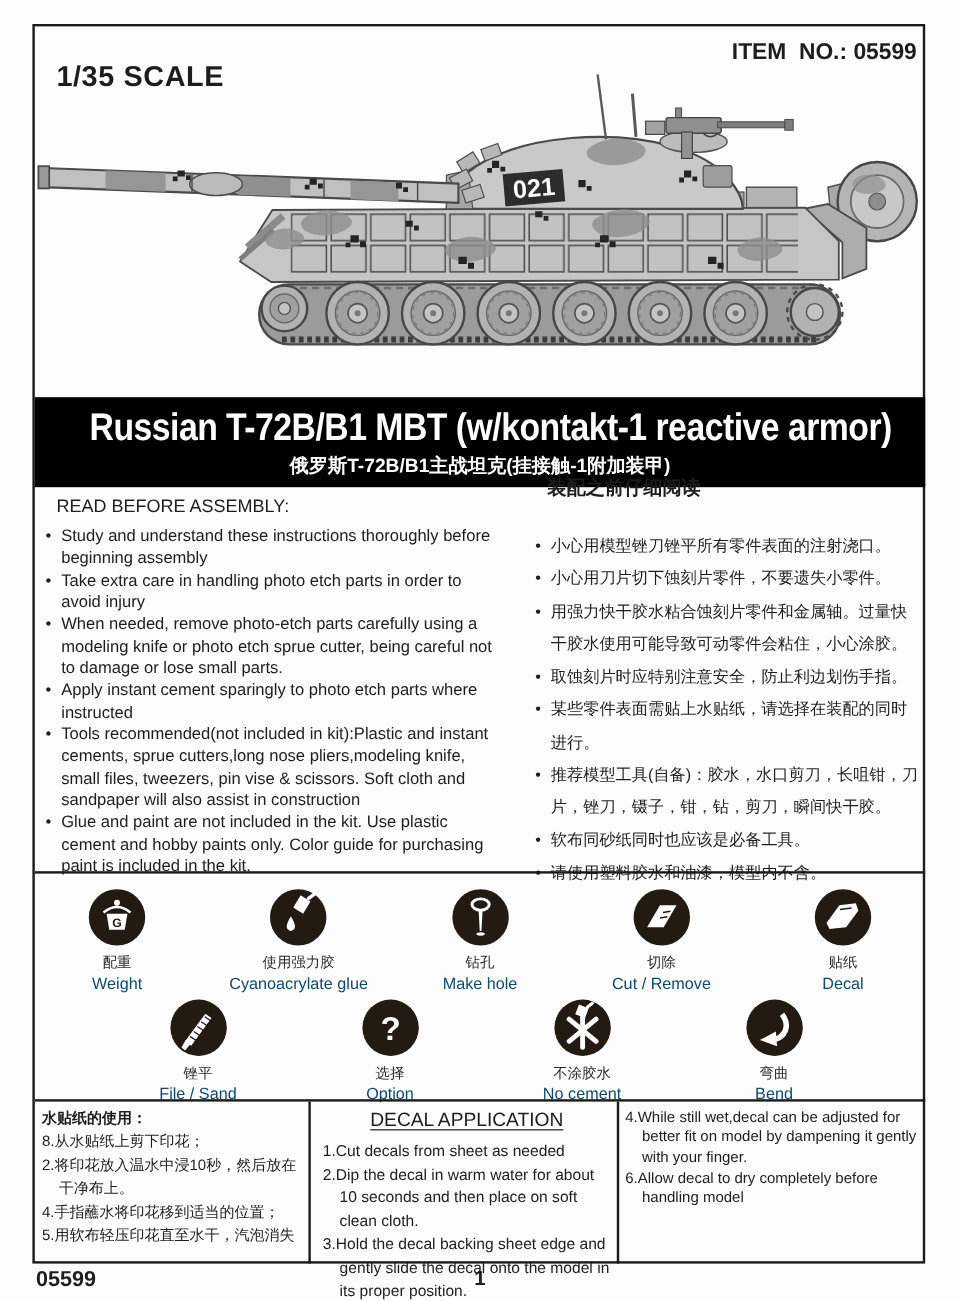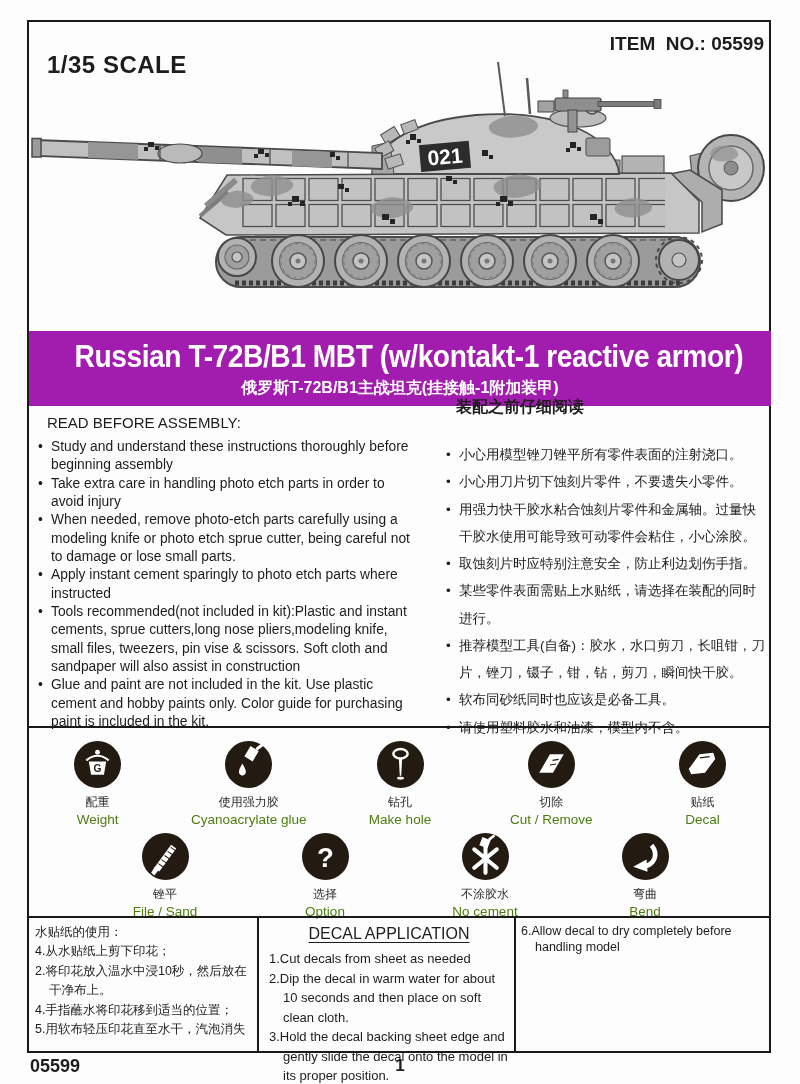--- a/index.html
+++ b/index.html
@@ -7,48 +7,48 @@
   body {
     width:800px; height:1084px; position:relative;
     background:#fdfdfd; color:#1d1d1d;
     font-family:"Liberation Sans", sans-serif;
     overflow:hidden;
   }
   .page-border { position:absolute; left:27px; top:20px; width:744px; height:1033px; border:2px solid #1a1a1a; }
   .scale-label { position:absolute; left:47px; top:19px; font-size:24px; font-weight:bold; letter-spacing:.5px;margin-top:32px; }
   .item-no { position:absolute; right:36px; top:33px; font-size:19px; font-weight:bold; white-space:pre; }
   .tank-wrap { position:absolute; left:30px; top:56px; width:740px; height:272px; }
-  .title-bar { position:absolute; left:29px; top:331px; width:742px; height:75px; background:#a21caf; color:#fff; text-align:center; overflow:hidden; }
+  .title-bar { position:absolute; left:29px; top:331px; width:742px; height:75px; background:#000000; color:#fff; text-align:center; overflow:hidden; }
   .title-en-row { margin-top:7px; }
   .title-en { display:inline-block; transform:scaleX(.88); transform-origin:center; font-size:32px; font-weight:bold; letter-spacing:-.5px; white-space:nowrap; }
   .title-zh { font-size:16px; font-weight:bold; margin-top:3px; }
   .rb-heading-en { position:absolute; left:47px; top:414px; font-size:15px; }
   .rb-heading-zh { position:absolute; left:456px; top:397px; font-size:16px; font-weight:bold; }
   ul.rb-list { list-style:none; margin:0; padding:0; }
   ul.rb-list > li { position:relative; padding-left:13px; }
   ul.rb-list > li::before { content:"\2022"; position:absolute; left:0; }
   .rb-list-en { position:absolute; left:38px; top:438px; width:382px; font-size:13.8px; line-height:1.33; }
   .rb-list-zh { position:absolute; left:446px; top:441px; width:322px; font-size:13.5px; line-height:2.02; }
   .rb-list-zh > li { padding-left:16px; }
   .divider-1 { position:absolute; left:29px; top:726px; width:742px; height:2px; background:#1a1a1a; }
   .icon-row { position:absolute; display:flex; }
   .icon-row-1 { left:22px; top:741px; width:756px; }
   .icon-row-2 { left:85px; top:833px; width:640px; }
   .icon-cell { flex:1; display:flex; flex-direction:column; align-items:center; }
   .icon-circle { width:47px; height:47px; border-radius:50%; background:#231a12; flex:none; }
   .icon-circle svg { display:block; width:47px; height:47px; }
   .icon-zh { font-size:12px; margin-top:6px; color:#2a2a2a; }
-  .icon-en { font-size:13.5px; margin-top:1px; color:#4d7c0f; }
+  .icon-en { font-size:13.5px; margin-top:1px; color:#0c4a6e; }
   .bottom-box { position:absolute; left:29px; top:916px; width:742px; height:137px; border-top:2px solid #1a1a1a; }
   .vdiv { position:absolute; top:0; width:2px; height:135px; background:#1a1a1a; }
   .vdiv1 { left:228px; } .vdiv2 { left:485px; }
   .db-col { position:absolute; }
   .db-col p { margin:0; padding-left:14px; text-indent:-14px; }
   .db-col1 { left:6px; top:5px; width:216px; font-size:12.5px; line-height:1.55; }
-  .db-col1 .zh-heading { padding-left:0; text-indent:0; }
+  .db-col1 .zh-heading { padding-left:0; text-indent:0;font-weight:bold; }
   .db-col2 { left:240px; top:2px; width:240px; font-size:13px; line-height:1.5; }
   .db-col2 .en-heading { text-align:center; font-size:16px; text-decoration:underline; text-underline-offset:3px; padding:0; text-indent:0; margin:2px 0 3px 0; }
   .db-col3 { left:492px; top:5px; width:248px; font-size:12.5px; line-height:1.3; }
   .db-col3 p { margin-bottom:2px; }
   .footer-code { position:absolute; left:30px; top:1056px; font-size:18px; font-weight:bold; }
   .footer-page { position:absolute; left:0; top:1056px; width:800px; text-align:center; font-size:17px; font-weight:bold; }
 </style>
 </head>
 <body>
 
@@ -337,32 +337,33 @@
     <div class="icon-en">Bend</div>
   </div>
 </div>
 
 <div class="bottom-box">
   <div class="vdiv vdiv1"></div>
   <div class="vdiv vdiv2"></div>
 
   <div class="db-col db-col1">
     <p class="zh-heading">水贴纸的使用：</p>
-    <p>4.从水贴纸上剪下印花；</p>
+    <p>8.从水贴纸上剪下印花；</p>
     <p>2.将印花放入温水中浸10秒，然后放在干净布上。</p>
     <p>4.手指蘸水将印花移到适当的位置；</p>
     <p>5.用软布轻压印花直至水干，汽泡消失</p>
   </div>
 
   <div class="db-col db-col2">
     <p class="en-heading">DECAL APPLICATION</p>
     <p>1.Cut decals from sheet as needed</p>
     <p>2.Dip the decal in warm water for about 10 seconds and then place on soft clean cloth.</p>
     <p>3.Hold the decal backing sheet edge and gently slide the decal onto the model in its proper position.</p>
   </div>
 
   <div class="db-col db-col3">
+    <p>4.While still wet,decal can be adjusted for better fit on model by dampening it gently with your finger.</p>
     <p>6.Allow decal to dry completely before handling model</p>
   </div>
 </div>
 
 <div class="footer-code">05599</div>
 <div class="footer-page">1</div>
 
 </body></html>

